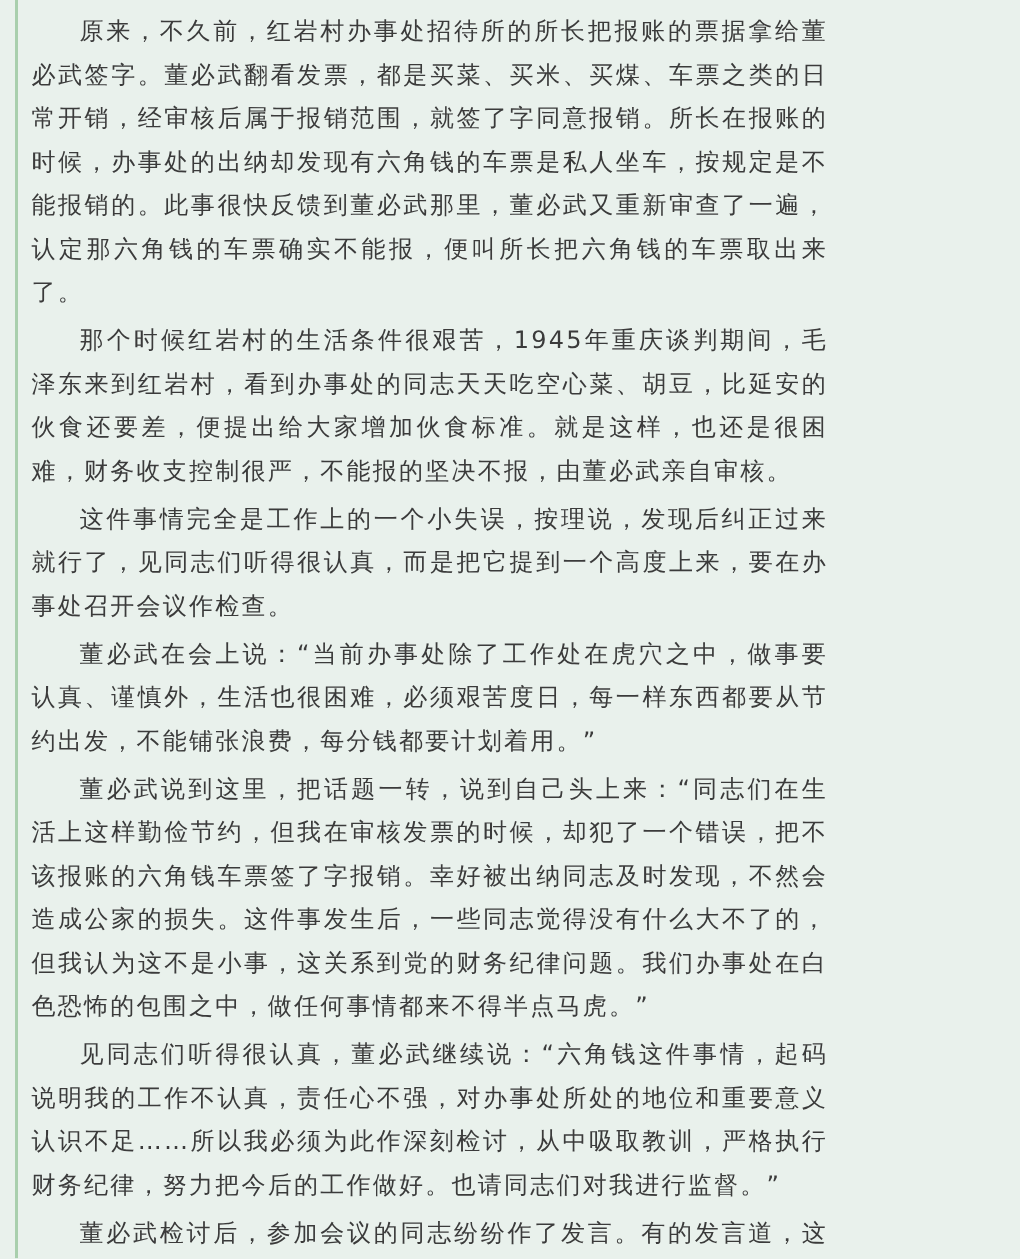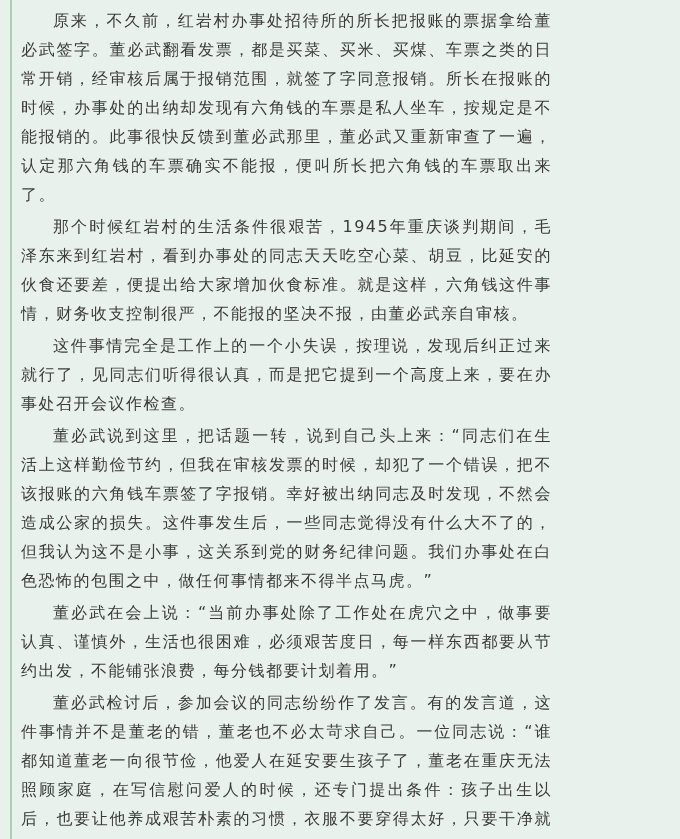--- a/index.html
+++ b/index.html
@@ -47,19 +47,20 @@
   }
 </style>
 </head>
 <body>
 
 <div class="page">
   <div class="rule rule-left"></div>
   <div class="rule rule-right"></div>
   <div class="content">
     <p>原来，不久前，红岩村办事处招待所的所长把报账的票据拿给董必武签字。董必武翻看发票，都是买菜、买米、买煤、车票之类的日常开销，经审核后属于报销范围，就签了字同意报销。所长在报账的时候，办事处的出纳却发现有六角钱的车票是私人坐车，按规定是不能报销的。此事很快反馈到董必武那里，董必武又重新审查了一遍，认定那六角钱的车票确实不能报，便叫所长把六角钱的车票取出来了。</p>
-    <p>那个时候红岩村的生活条件很艰苦，1945年重庆谈判期间，毛泽东来到红岩村，看到办事处的同志天天吃空心菜、胡豆，比延安的伙食还要差，便提出给大家增加伙食标准。就是这样，六角钱这件事情，财务收支控制很严，不能报的坚决不报，由董必武亲自审核。</p>
+    <p>那个时候红岩村的生活条件很艰苦，1945年重庆谈判期间，毛泽东来到红岩村，看到办事处的同志天天吃空心菜、胡豆，比延安的伙食还要差，便提出给大家增加伙食标准。就是这样，也还是很困难，财务收支控制很严，不能报的坚决不报，由董必武亲自审核。</p>
     <p>这件事情完全是工作上的一个小失误，按理说，发现后纠正过来就行了，见同志们听得很认真，而是把它提到一个高度上来，要在办事处召开会议作检查。</p>
+    <p>董必武在会上说：“当前办事处除了工作处在虎穴之中，做事要认真、谨慎外，生活也很困难，必须艰苦度日，每一样东西都要从节约出发，不能铺张浪费，每分钱都要计划着用。”</p>
     <p>董必武说到这里，把话题一转，说到自己头上来：“同志们在生活上这样勤俭节约，但我在审核发票的时候，却犯了一个错误，把不该报账的六角钱车票签了字报销。幸好被出纳同志及时发现，不然会造成公家的损失。这件事发生后，一些同志觉得没有什么大不了的，但我认为这不是小事，这关系到党的财务纪律问题。我们办事处在白色恐怖的包围之中，做任何事情都来不得半点马虎。”</p>
-    <p>董必武在会上说：“当前办事处除了工作处在虎穴之中，做事要认真、谨慎外，生活也很困难，必须艰苦度日，每一样东西都要从节约出发，不能铺张浪费，每分钱都要计划着用。”</p>
+    <p>见同志们听得很认真，董必武继续说：“六角钱这件事情，起码说明我的工作不认真，责任心不强，对办事处所处的地位和重要意义认识不足……所以我必须为此作深刻检讨，从中吸取教训，严格执行财务纪律，努力把今后的工作做好。也请同志们对我进行监督。”</p>
     <p>董必武检讨后，参加会议的同志纷纷作了发言。有的发言道，这件事情并不是董老的错，董老也不必太苛求自己。一位同志说：“谁都知道董老一向很节俭，他爱人在延安要生孩子了，董老在重庆无法照顾家庭，在写信慰问爱人的时候，还专门提出条件：孩子出生以后，也要让他养成艰苦朴素的习惯，衣服不要穿得太好，只要干净就行了。董老还把从延安带来的包裹布寄回延安，留给孩子打补丁用。”</p>
   </div>
 </div>
 
 </body></html>

